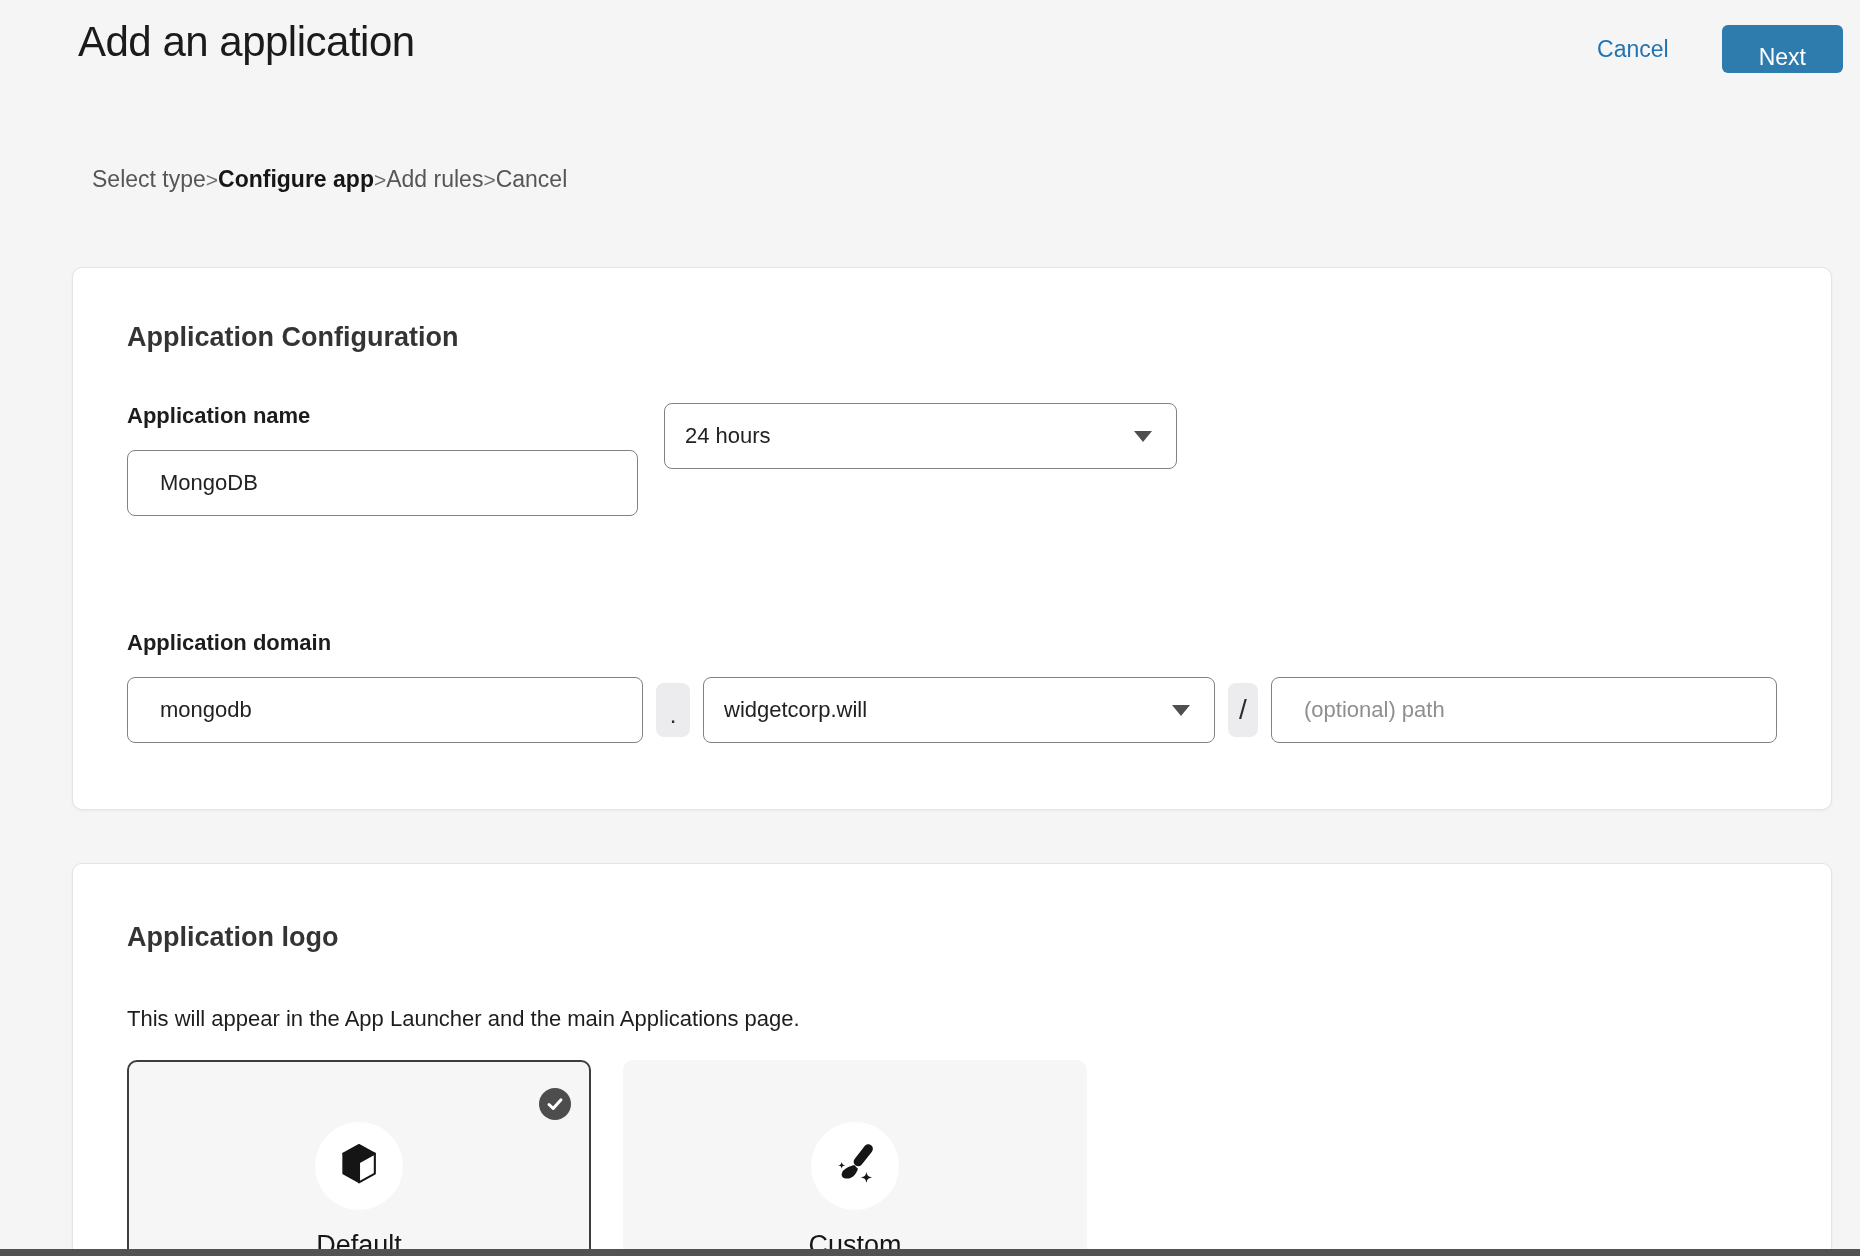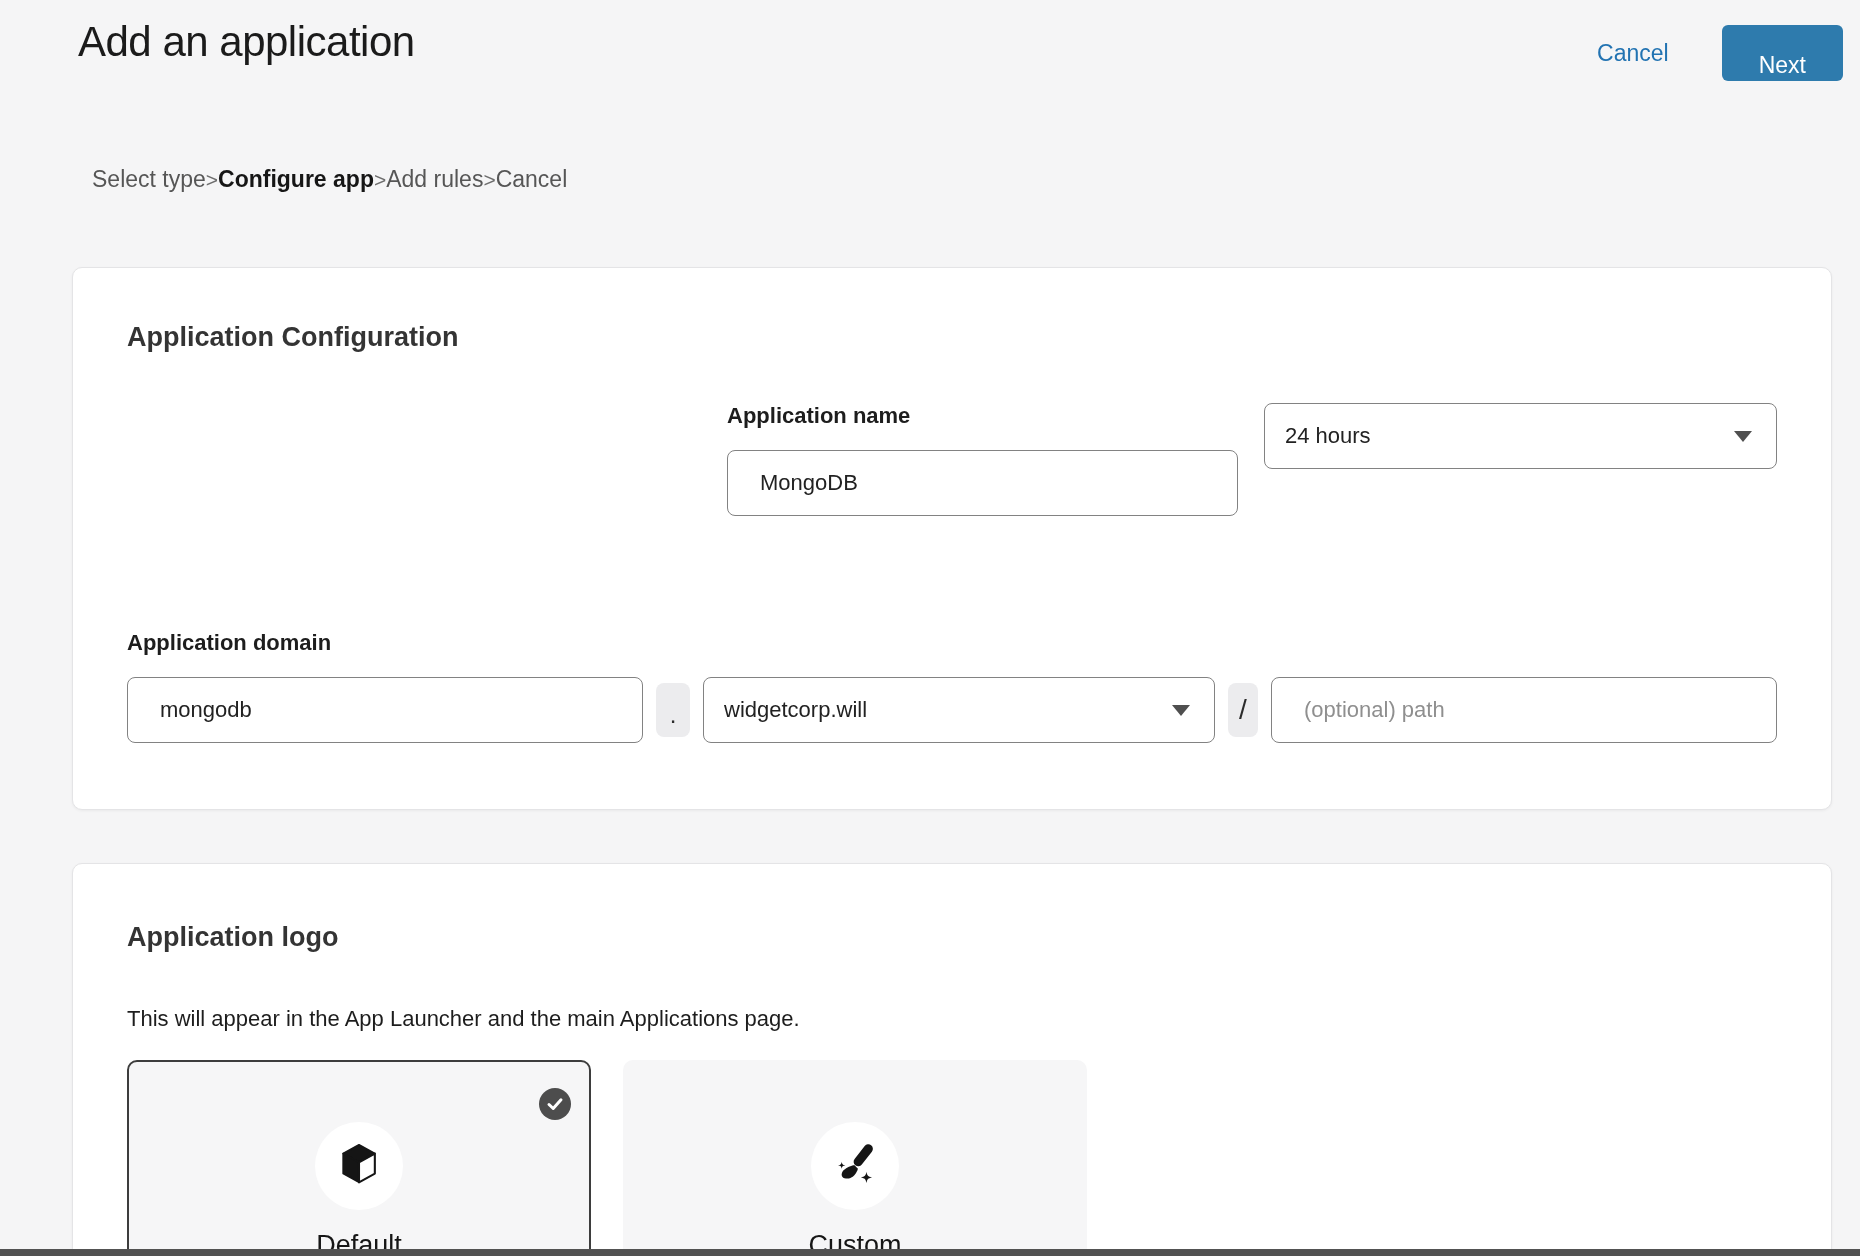--- a/index.html
+++ b/index.html
@@ -28,42 +28,42 @@
   .header-actions{
     position:absolute;right:17px;top:25px;
     display:flex;align-items:center;gap:53px;
   }
   .cancel-link{
     font-size:23px;color:var(--link);text-decoration:none;cursor:pointer;
   }
   .next-button{
     background:var(--primary-button);color:#fff;border:none;cursor:pointer;
     font-family:inherit;font-size:23px;border-radius:6px;
-    padding:28px 37px;height:48px;line-height:24px;
+    padding:20px 37px;height:48px;line-height:24px;
   }
   
   .breadcrumb{
     position:absolute;left:92px;top:166px;
     display:flex;align-items:center;
     font-size:23px;color:#565656;
   }
   .breadcrumb .sep{color:#6d6d6d;font-size:21px;}
   .breadcrumb .current{font-weight:700;color:#161616;}
   
   .card{
     position:absolute;left:72px;width:1760px;
     background:var(--card-bg);
     border:1px solid #e4e4e6;border-radius:10px;
     box-shadow:0 1px 3px rgba(0,0,0,0.05);
   }
   .card-config{top:267px;height:543px;padding:54px 54px 0;}
   .card-logo{top:863px;height:470px;padding:58px 54px 0;}
   .card h2{font-size:27px;font-weight:700;color:#343434;}
   
-  .fields-row{display:flex;gap:26px;margin-top:50px;justify-content:flex-end;}
+  .fields-row{display:flex;gap:26px;margin-top:50px;}
   .field-col-name{width:511px;}
   .field-col-duration{width:513px;}
   .field-label{display:block;font-size:22px;font-weight:700;color:#1d1d1d;margin-bottom:21px;}
   .text-input{
     width:100%;height:66px;
     border:1.5px solid var(--input-border);border-radius:8px;
     font-family:inherit;font-size:22px;color:#222;
     padding:0 32px;background:#fff;outline:none;
   }
   .text-input::placeholder{color:#8f8f8f;}

